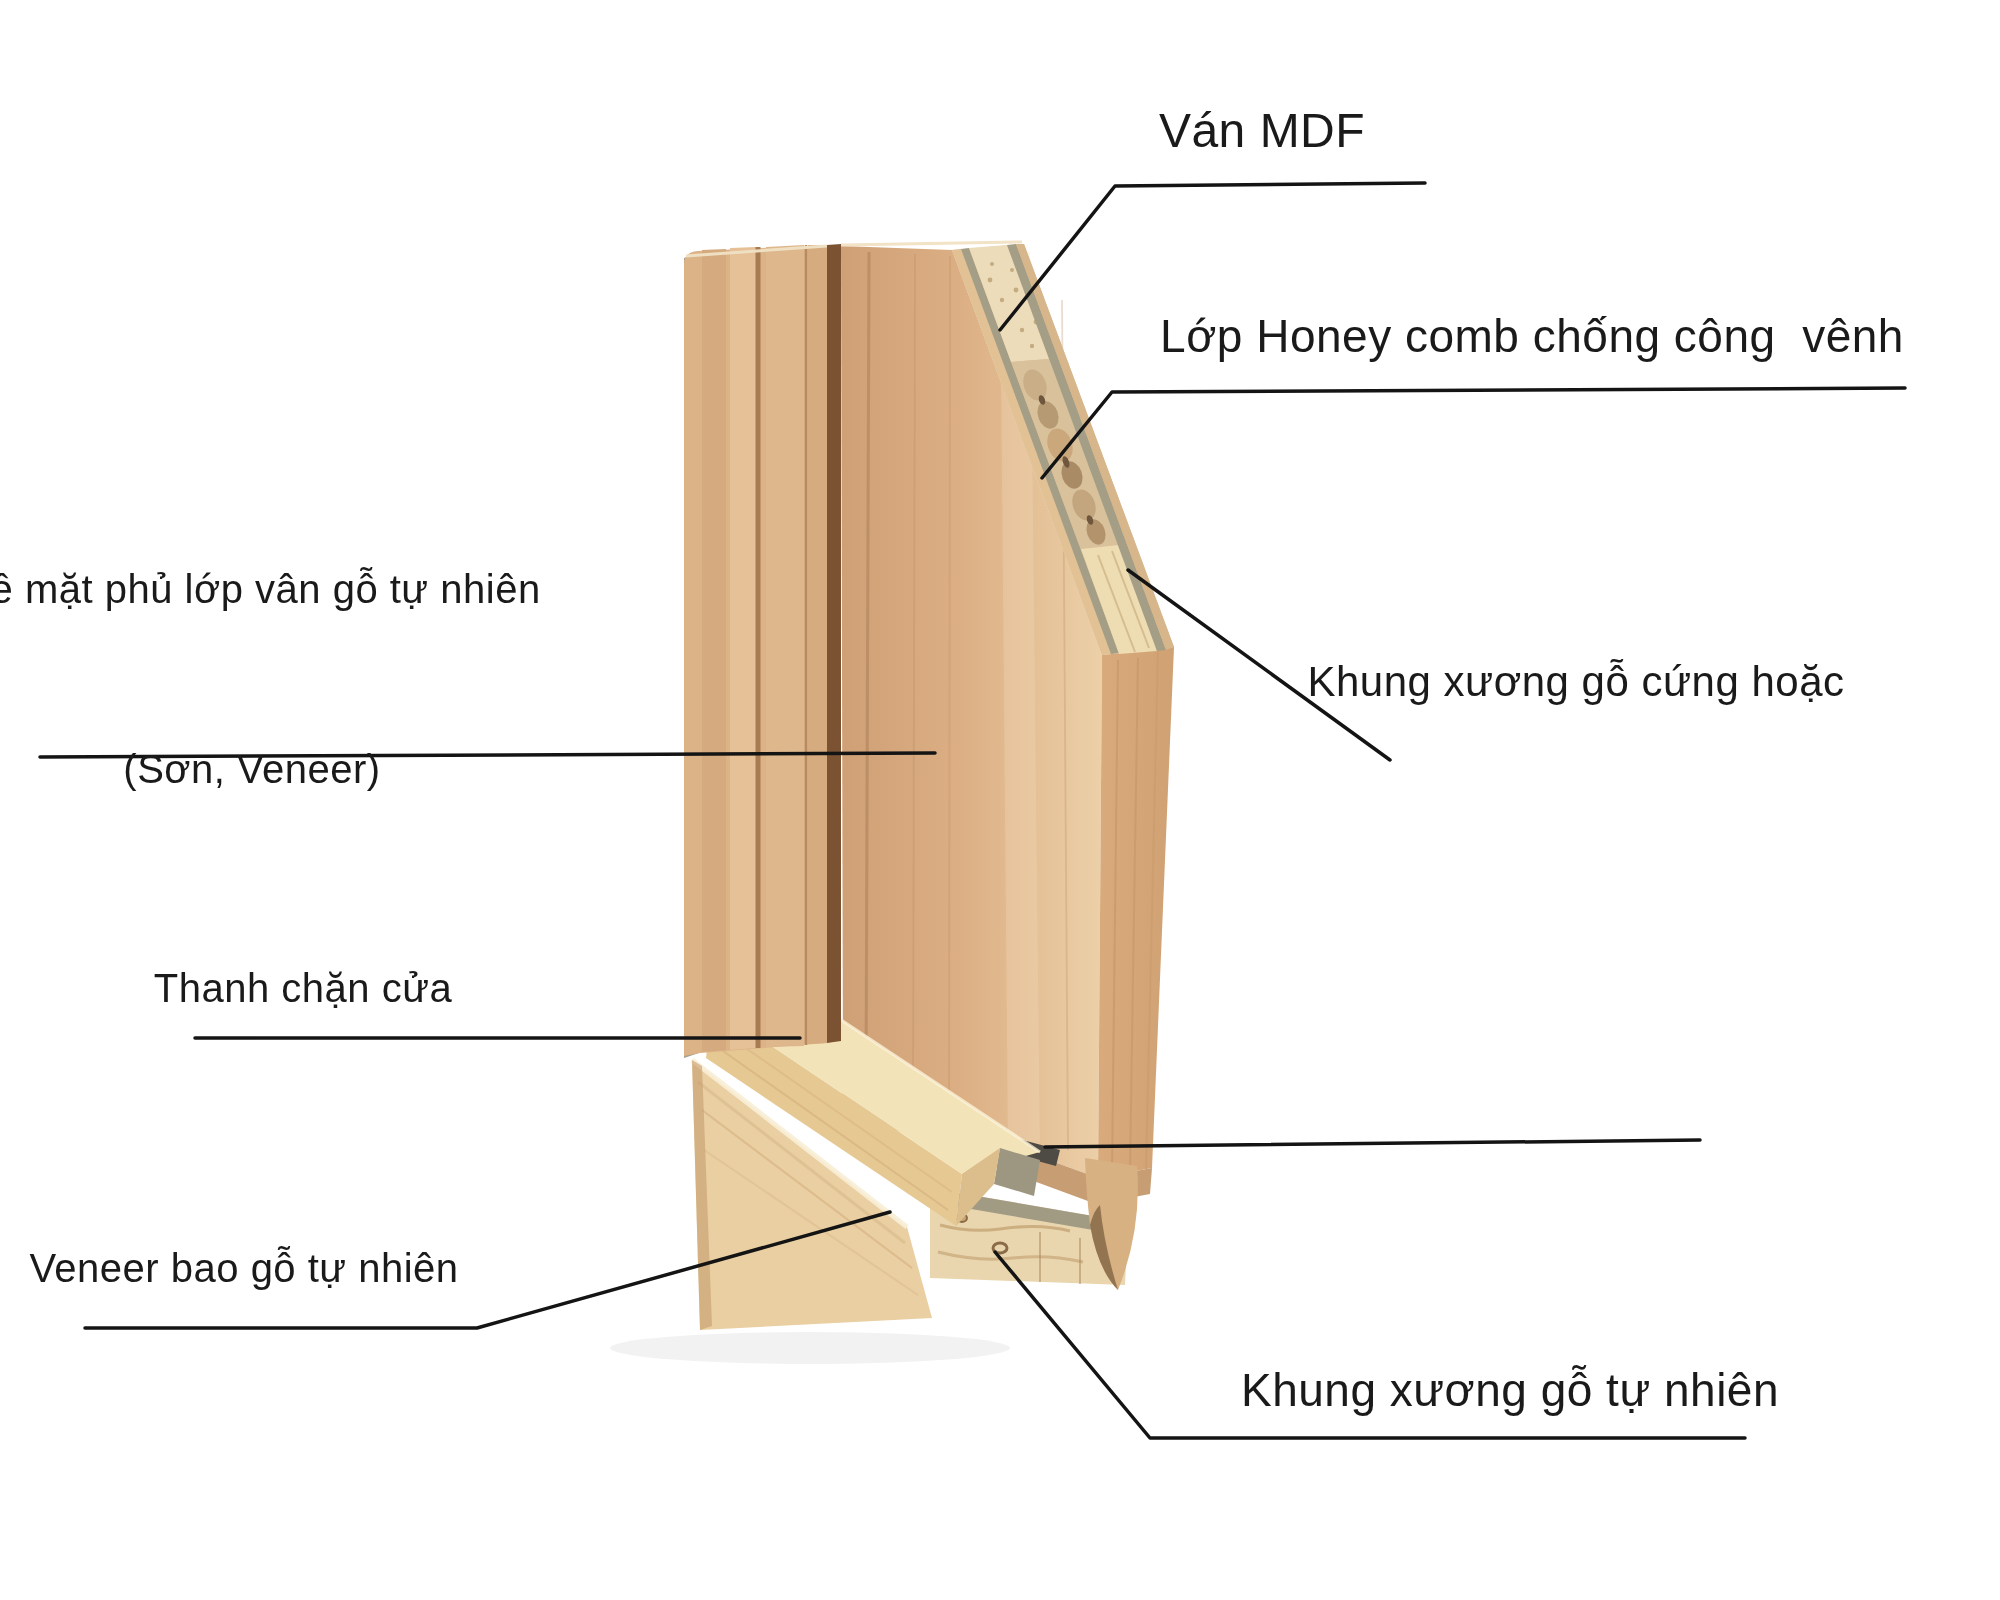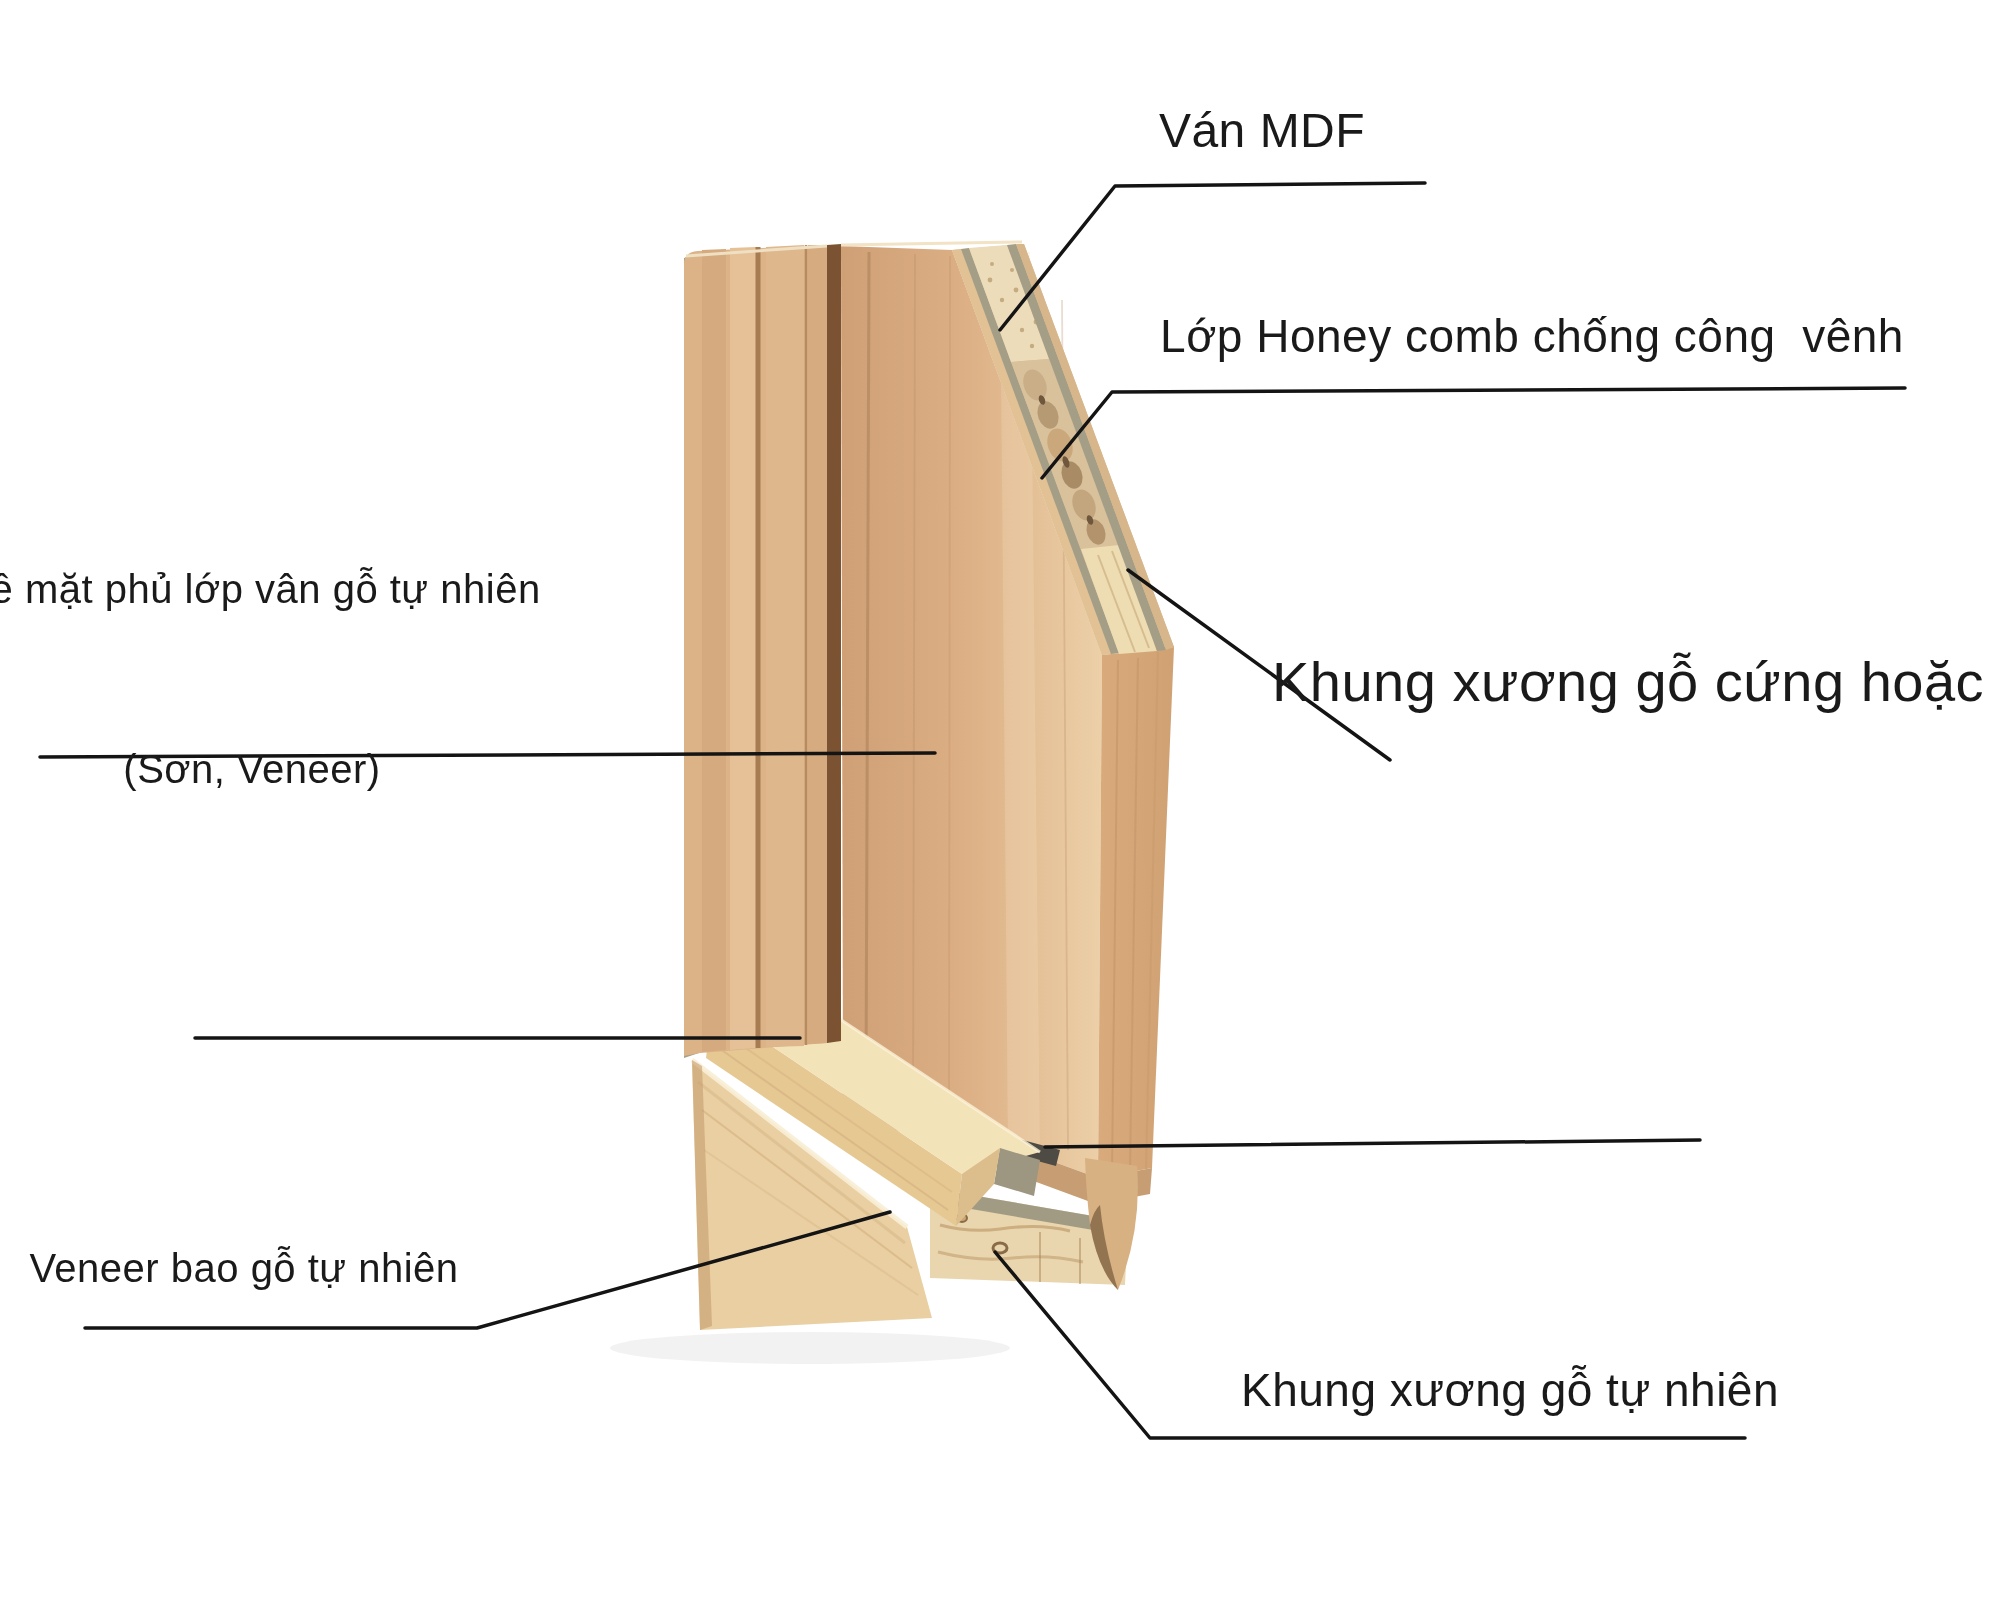--- a/index.html
+++ b/index.html
@@ -7,21 +7,21 @@
   }
   html,body{margin:0;padding:0;background:var(--c-background);}
   .stage{position:relative;width:2000px;height:1600px;background:var(--c-background);
          overflow:hidden;font-family:"Liberation Sans",sans-serif;color:var(--c-text);}
   .art{position:absolute;left:0;top:0;width:2000px;height:1600px;}
   .label{position:absolute;transform:translate(-50%,-50%);text-align:center;
          white-space:pre;color:var(--c-text);font-weight:400;letter-spacing:.5px;}
   .lbl-line{display:block;}
   #lbl-van-mdf      {left:1262px;top:130px; font-size:48px;}
   #lbl-honeycomb    {left:1508px;top:336px; font-size:46px;margin-left:24px;}
-  #lbl-hard-frame   {left:1628px;top:682px; font-size:56px;line-height:1.42;}
+  #lbl-hard-frame   {left:1576px;top:682px; font-size:42px;line-height:1.42;}
   #lbl-surface      {left:252px; top:679px; font-size:40px;line-height:1.5;}
   #lbl-door-stop    {left:303px; top:988px; font-size:40px;}
   #lbl-rubber-seal  {left:1467px;top:1093px;font-size:46px;}
   #lbl-frame-bao    {left:244px; top:1268px;font-size:40px;}
   #lbl-core-frame   {left:1510px;top:1390px;font-size:46px;}
   .leader{fill:none;stroke:var(--c-line);stroke-width:3.5;stroke-linecap:round;stroke-linejoin:round;}
 </style>
 </head>
 <body>
 
@@ -165,20 +165,23 @@
 
   <div class="label" id="lbl-hard-frame">
     <span class="lbl-line">Khung xương gỗ cứng hoặc</span>
   </div>
 
   <div class="label" id="lbl-surface">
     <span class="lbl-line">Bề mặt phủ lớp vân gỗ tự nhiên</span>
     <span class="lbl-line">(Sơn, Veneer)</span>
   </div>
 
+  <div class="label" id="lbl-door-stop">
+    <span class="lbl-line">Thanh chặn cửa</span>
+  </div>
 
 
   <div class="label" id="lbl-frame-bao">
     <span class="lbl-line">Veneer bao gỗ tự nhiên</span>
   </div>
 
   <div class="label" id="lbl-core-frame">
     <span class="lbl-line">Khung xương gỗ tự nhiên</span>
   </div>
 

